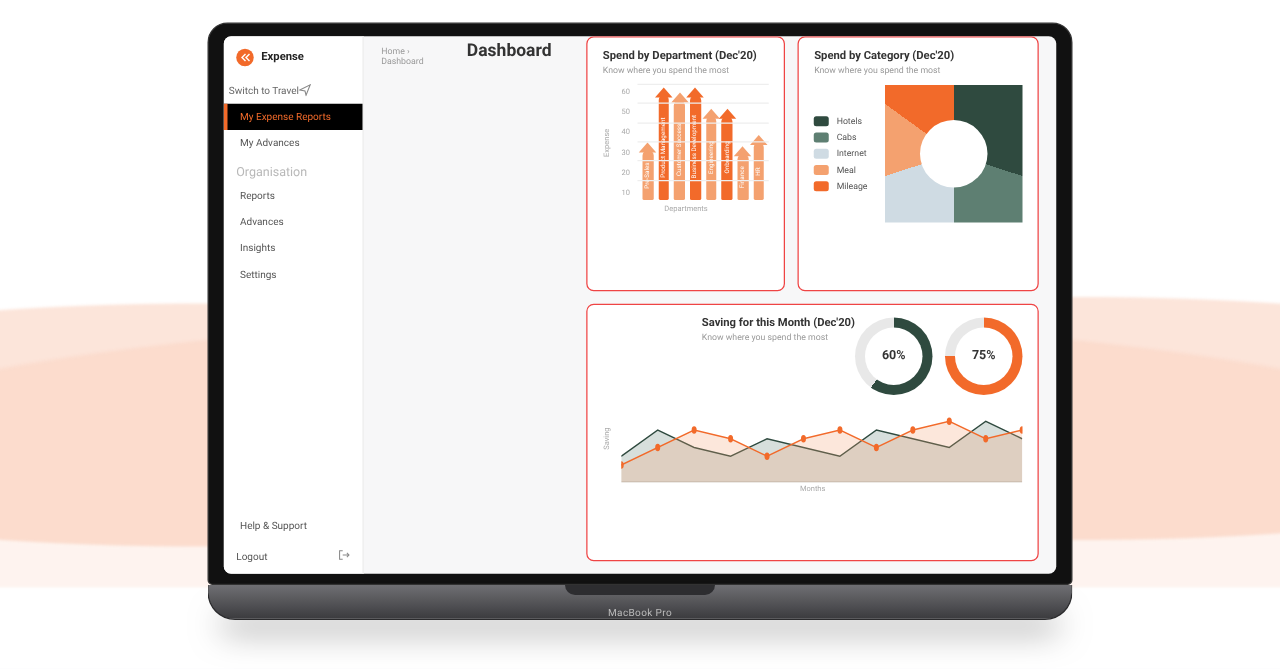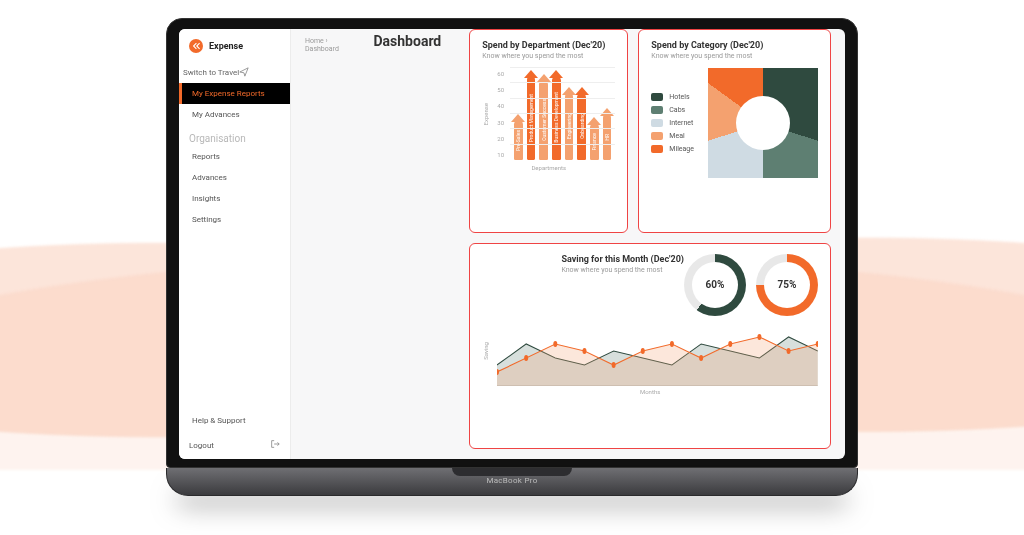--- a/index.html
+++ b/index.html
@@ -10,21 +10,21 @@
       radial-gradient(1200px 240px at 18% 50%, rgba(240,110,50,.18) 0 40%, transparent 41%),
       radial-gradient(1200px 240px at 82% 48%, rgba(240,110,50,.18) 0 40%, transparent 41%),
       radial-gradient(1600px 300px at 50% 70%, rgba(240,110,50,.08) 0 45%, transparent 46%);
     filter:blur(1px)}
   
   .laptop{position:absolute;left:166px;top:18px;width:692px;z-index:2}
   .bezel{background:#111;border-radius:16px 16px 4px 4px;padding:10px 12px 8px;border:1px solid #333}
   .screen{background:#f7f7f8;border-radius:6px;overflow:hidden;height:430px;display:flex}
   .base{height:28px;background:linear-gradient(#6f6f73,#3b3b3e);border-radius:0 0 22px 22px;box-shadow:0 18px 26px -10px rgba(0,0,0,.55);position:relative;border:1px solid #2a2a2c;border-top:none}
   .notch{position:absolute;left:50%;top:0;transform:translateX(-50%);width:120px;height:8px;background:#2d2d30;border-radius:0 0 8px 8px}
-  .brandlbl{position:absolute;left:50%;top:8px;transform:translateX(-50%);font-size:8px;color:#bbb;letter-spacing:.3px}
+  .brandlbl{position:absolute;left:50%;top:18px;transform:translateX(-50%);font-size:8px;color:#bbb;letter-spacing:.3px}
   
   .sidebar{width:112px;background:#fff;border-right:1px solid #ececec;display:flex;flex-direction:column;font-size:8px;color:#555}
   .brand{display:flex;align-items:center;gap:6px;padding:10px 10px 8px}
   .brand .logo{width:14px;height:14px;border-radius:50%;background:#f26a2a;display:flex;align-items:center;justify-content:center}
   .brand .logo svg{width:8px;height:8px}
   .brand .name{font-weight:700;color:#222;font-size:9px}
   .switch{display:flex;align-items:center;padding:6px 4px;color:#666}
   .switch .ic{width:10px;height:10px}
   .sb-item{padding:6px 10px;cursor:pointer;color:#555;border-left:3px solid transparent}
   .sb-item.active{color:#f26a2a;border-left-color:#f26a2a;background:#000000}

